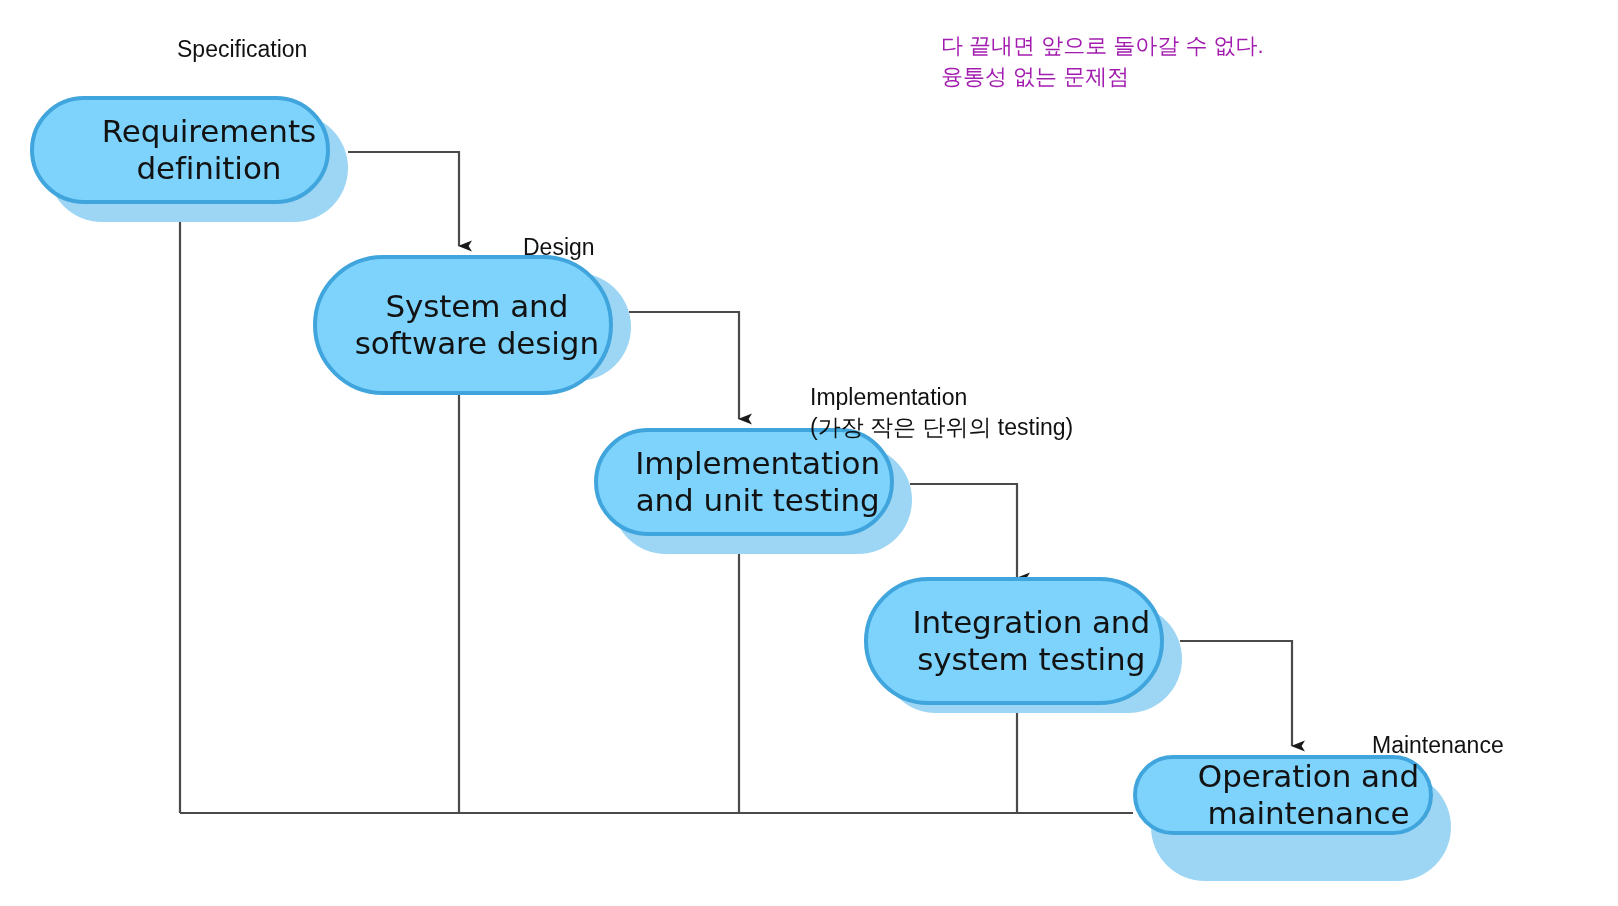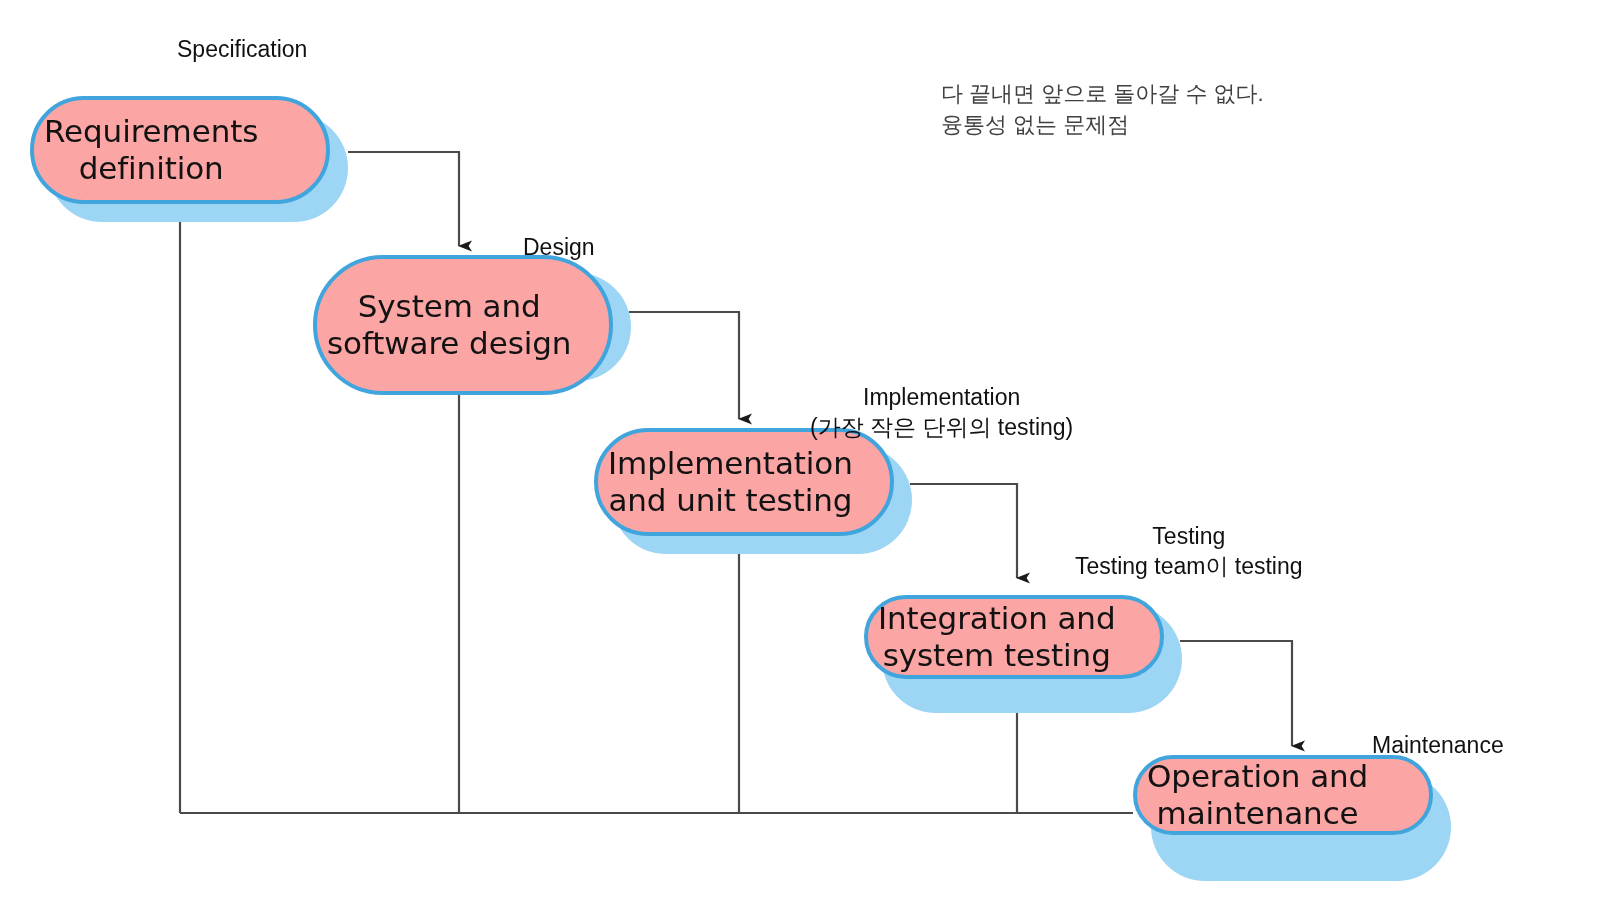--- a/index.html
+++ b/index.html
@@ -21,26 +21,26 @@
     position: absolute;
     left: 0;
     top: 0;
     width: 1618px;
     height: 906px;
   }
   
   .stage {
     position: absolute;
     box-sizing: border-box;
-    background: #fca5a5;
+    background: #7dd3fc;
     border: 4px solid #41a5dd;
     border-radius: 999px;
     display: flex;
     align-items: center;
-    justify-content: flex-start;
+    justify-content: flex-end;
     z-index: 5;
   }
   .stage-shadow {
     position: absolute;
     box-sizing: border-box;
     background: #9dd6f4;
     border-radius: 999px;
     z-index: 3;
   }
   .stage-label {
@@ -55,31 +55,29 @@
   }
   
   .caption {
     position: absolute;
     font-family: "Liberation Sans", sans-serif;
     font-size: 23px;
     line-height: 1.32;
     color: #111111;
     white-space: pre-line;
     z-index: 8;
-    text-align: center;
   }
   .note {
     position: absolute;
     font-family: "Liberation Sans", sans-serif;
     font-size: 22px;
     line-height: 1.42;
-    color: #404040;
+    color: #a21caf;
     white-space: pre-line;
     z-index: 8;
-    margin-top: 48px;
   }
 </style>
 </head>
 <body>
 
 <div id="canvas">
 
   <svg id="wires" viewBox="0 0 1618 906" xmlns="http://www.w3.org/2000/svg">
     <defs>
       <marker id="arrowDown" markerWidth="12" markerHeight="14" refX="6" refY="13" orient="auto" markerUnits="userSpaceOnUse">
@@ -122,26 +120,24 @@
 
   <div class="stage-shadow" style="left:612px; top:446px; width:300px; height:108px;"></div>
   <div class="stage" style="left:594px; top:428px; width:300px; height:108px;">
     <span class="stage-label">Implementation
 and unit testing</span>
   </div>
   <div class="caption" style="left:810px; top:382px;">Implementation
 (가장 작은 단위의 testing)</div>
 
   <div class="stage-shadow" style="left:882px; top:605px; width:300px; height:108px;"></div>
-  <div class="stage" style="left:864px; top:595px; width:300px; height:84px;">
+  <div class="stage" style="left:864px; top:577px; width:300px; height:128px;">
     <span class="stage-label">Integration and
 system testing</span>
   </div>
-  <div class="caption" style="left:1075px; top:521px;">Testing
-Testing team이 testing</div>
 
   <div class="stage-shadow" style="left:1151px; top:773px; width:300px; height:108px;"></div>
   <div class="stage" style="left:1133px; top:755px; width:300px; height:80px;">
     <span class="stage-label">Operation and
 maintenance</span>
   </div>
   <div class="caption" style="left:1372px; top:730px;">Maintenance</div>
 
   <div class="note" style="left:941px; top:30px;">다 끝내면 앞으로 돌아갈 수 없다.
 융통성 없는 문제점</div>

